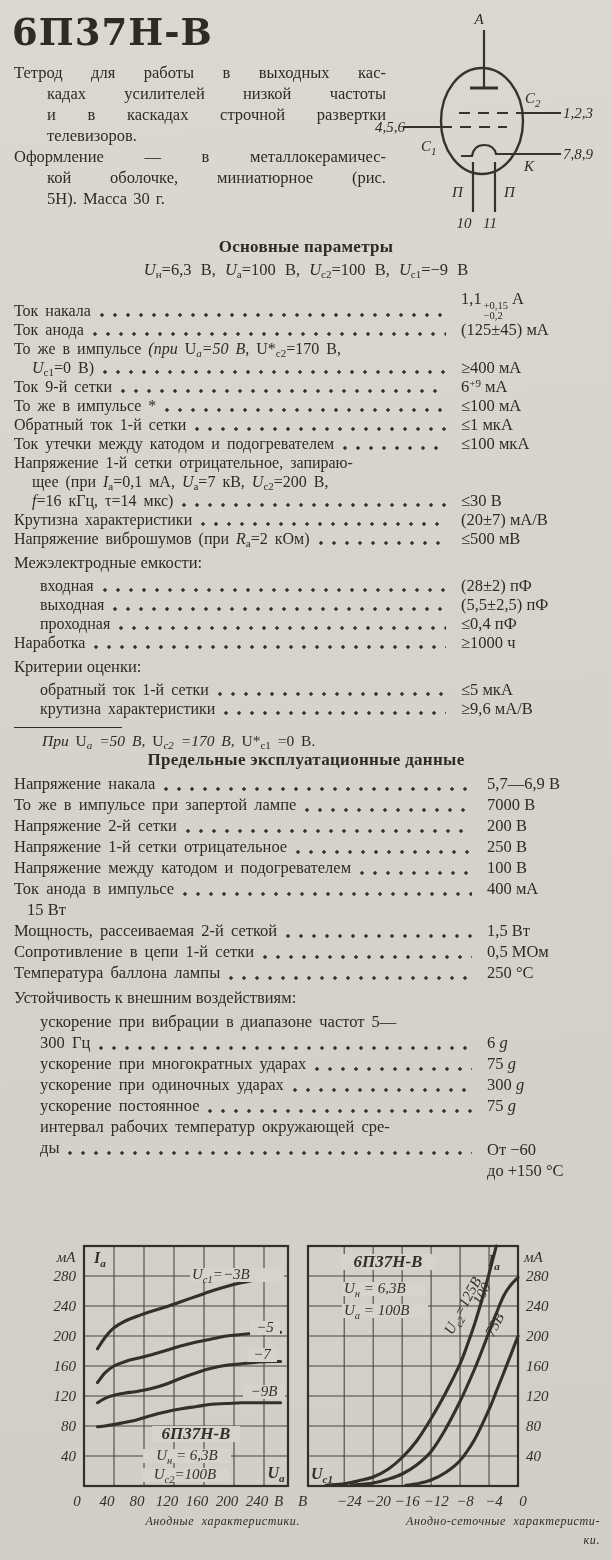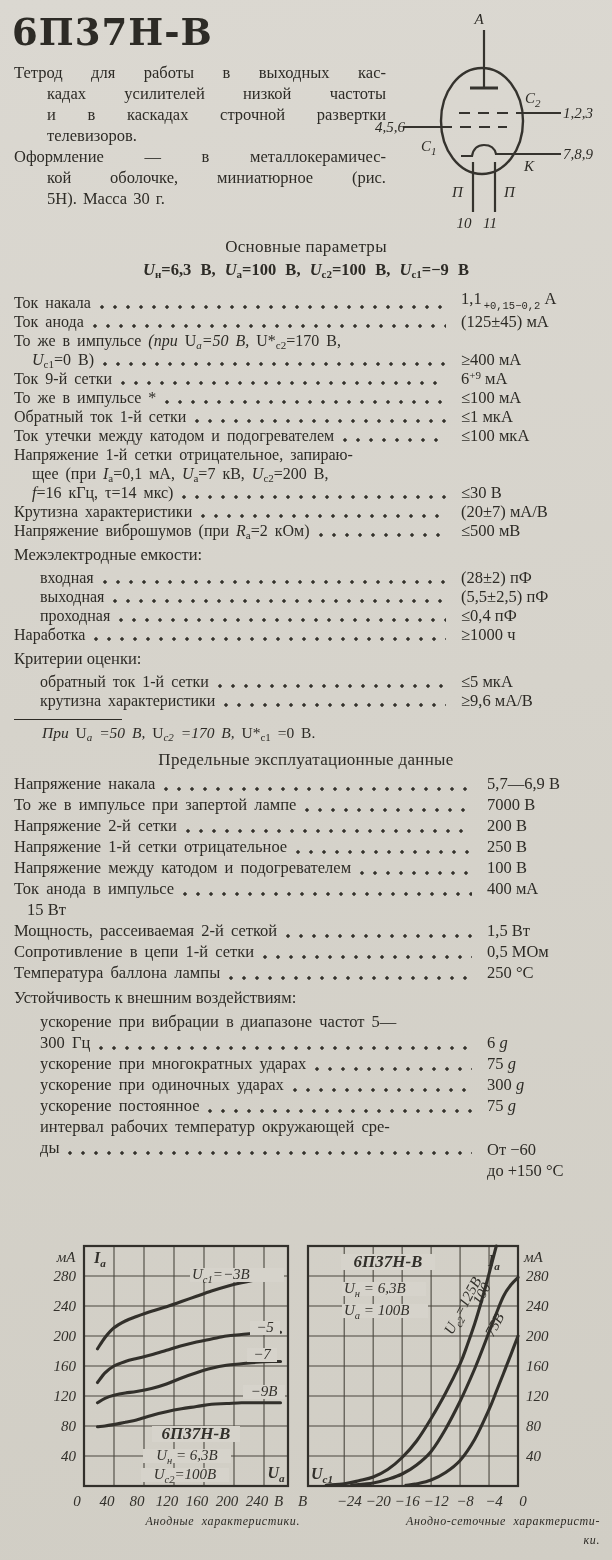--- a/index.html
+++ b/index.html
@@ -11,40 +11,40 @@
     font-size:37px;letter-spacing:1px;}
   .desc{position:absolute;left:14px;top:62px;width:372px;font-size:16.5px;
     line-height:21px;word-spacing:2px;}
   .desc .ln{text-align:justify;text-align-last:justify;}
   .desc .ln.nolast{text-align:left;text-align-last:auto;}
   .desc .ln.cont{padding-left:33px;}
   #tube-svg{position:absolute;left:375px;top:4px;}
   .sec{position:absolute;left:0;width:612px;box-sizing:border-box;padding-left:14px;}
   #sec-params{top:237px;}
   #sec-limits{top:750px;}
-  .heading{margin:0 0 3px;font-size:17px;font-weight:400;text-align:center;
+  .heading{margin:0 0 3px;font-size:17px;font-weight:700;text-align:center;
     padding-right:14px;letter-spacing:.3px;}
-  .conds{text-align:center;font-size:16.5px;margin:0 14px 9px 0;word-spacing:5px;font-weight:bold;}
+  .conds{text-align:center;font-size:16.5px;margin:0 14px 9px 0;word-spacing:5px;}
   .prow{display:flex;align-items:flex-end;margin:0;}
   .plabel{flex:0 0 434px;font-size:16px;line-height:19px;word-spacing:3px;}
   #sec-limits .plabel{flex-basis:460px;font-size:16.5px;line-height:21px;}
   .lline{display:flex;align-items:flex-end;}
   .ind .lline{padding-left:26px;}
   .cont .lline + .lline{padding-left:18px;}
   .dots{flex:1 1 auto;min-width:18px;height:4px;margin:0 2px 3px 9px;
     background-image:radial-gradient(circle at 2px 2px,#34322c 1.45px,rgba(0,0,0,0) 1.9px);
     background-size:13px 4px;background-repeat:repeat-x;}
   .pvalue{flex:1;padding-left:13px;font-size:16.5px;line-height:19px;white-space:pre-line;}
   #sec-limits .pvalue{line-height:21px;}
   .drop .pvalue{margin-bottom:-23px;}
   .subhead{font-size:16.5px;line-height:19px;margin:5px 0 4px;}
   sub{font-size:11px;vertical-align:-3px;line-height:0;}
   sup{font-size:11px;vertical-align:5px;line-height:0;}
-  .tol{display:inline-flex;flex-direction:row;vertical-align:-5px;
-    font-size:10.5px;line-height:9.5px;margin-left:2px;font-family:Liberation Mono, monospace;}
+  .tol{display:inline-flex;flex-direction:column;vertical-align:-5px;
+    font-size:10.5px;line-height:9.5px;margin-left:2px;}
   .fnrule{width:108px;border:0;border-top:1.6px solid #2d2b26;margin:9px 0 4px 0;}
   .footnote{font-size:15.5px;padding-left:28px;word-spacing:3px;}
   .chart{position:absolute;}
   #chart-left{left:22px;top:1222px;}
   #chart-right{left:296px;top:1222px;}
   .caption{position:absolute;font-size:12px;letter-spacing:.6px;line-height:19px;
     text-align:right;white-space:pre-line;word-spacing:4px;font-style:italic;}
   #cap-left{left:28px;top:1512px;width:272px;}
   #cap-right{left:304px;top:1512px;width:296px;}
   .dlbl{font-style:italic;font-size:15px;fill:#2d2b26;}

